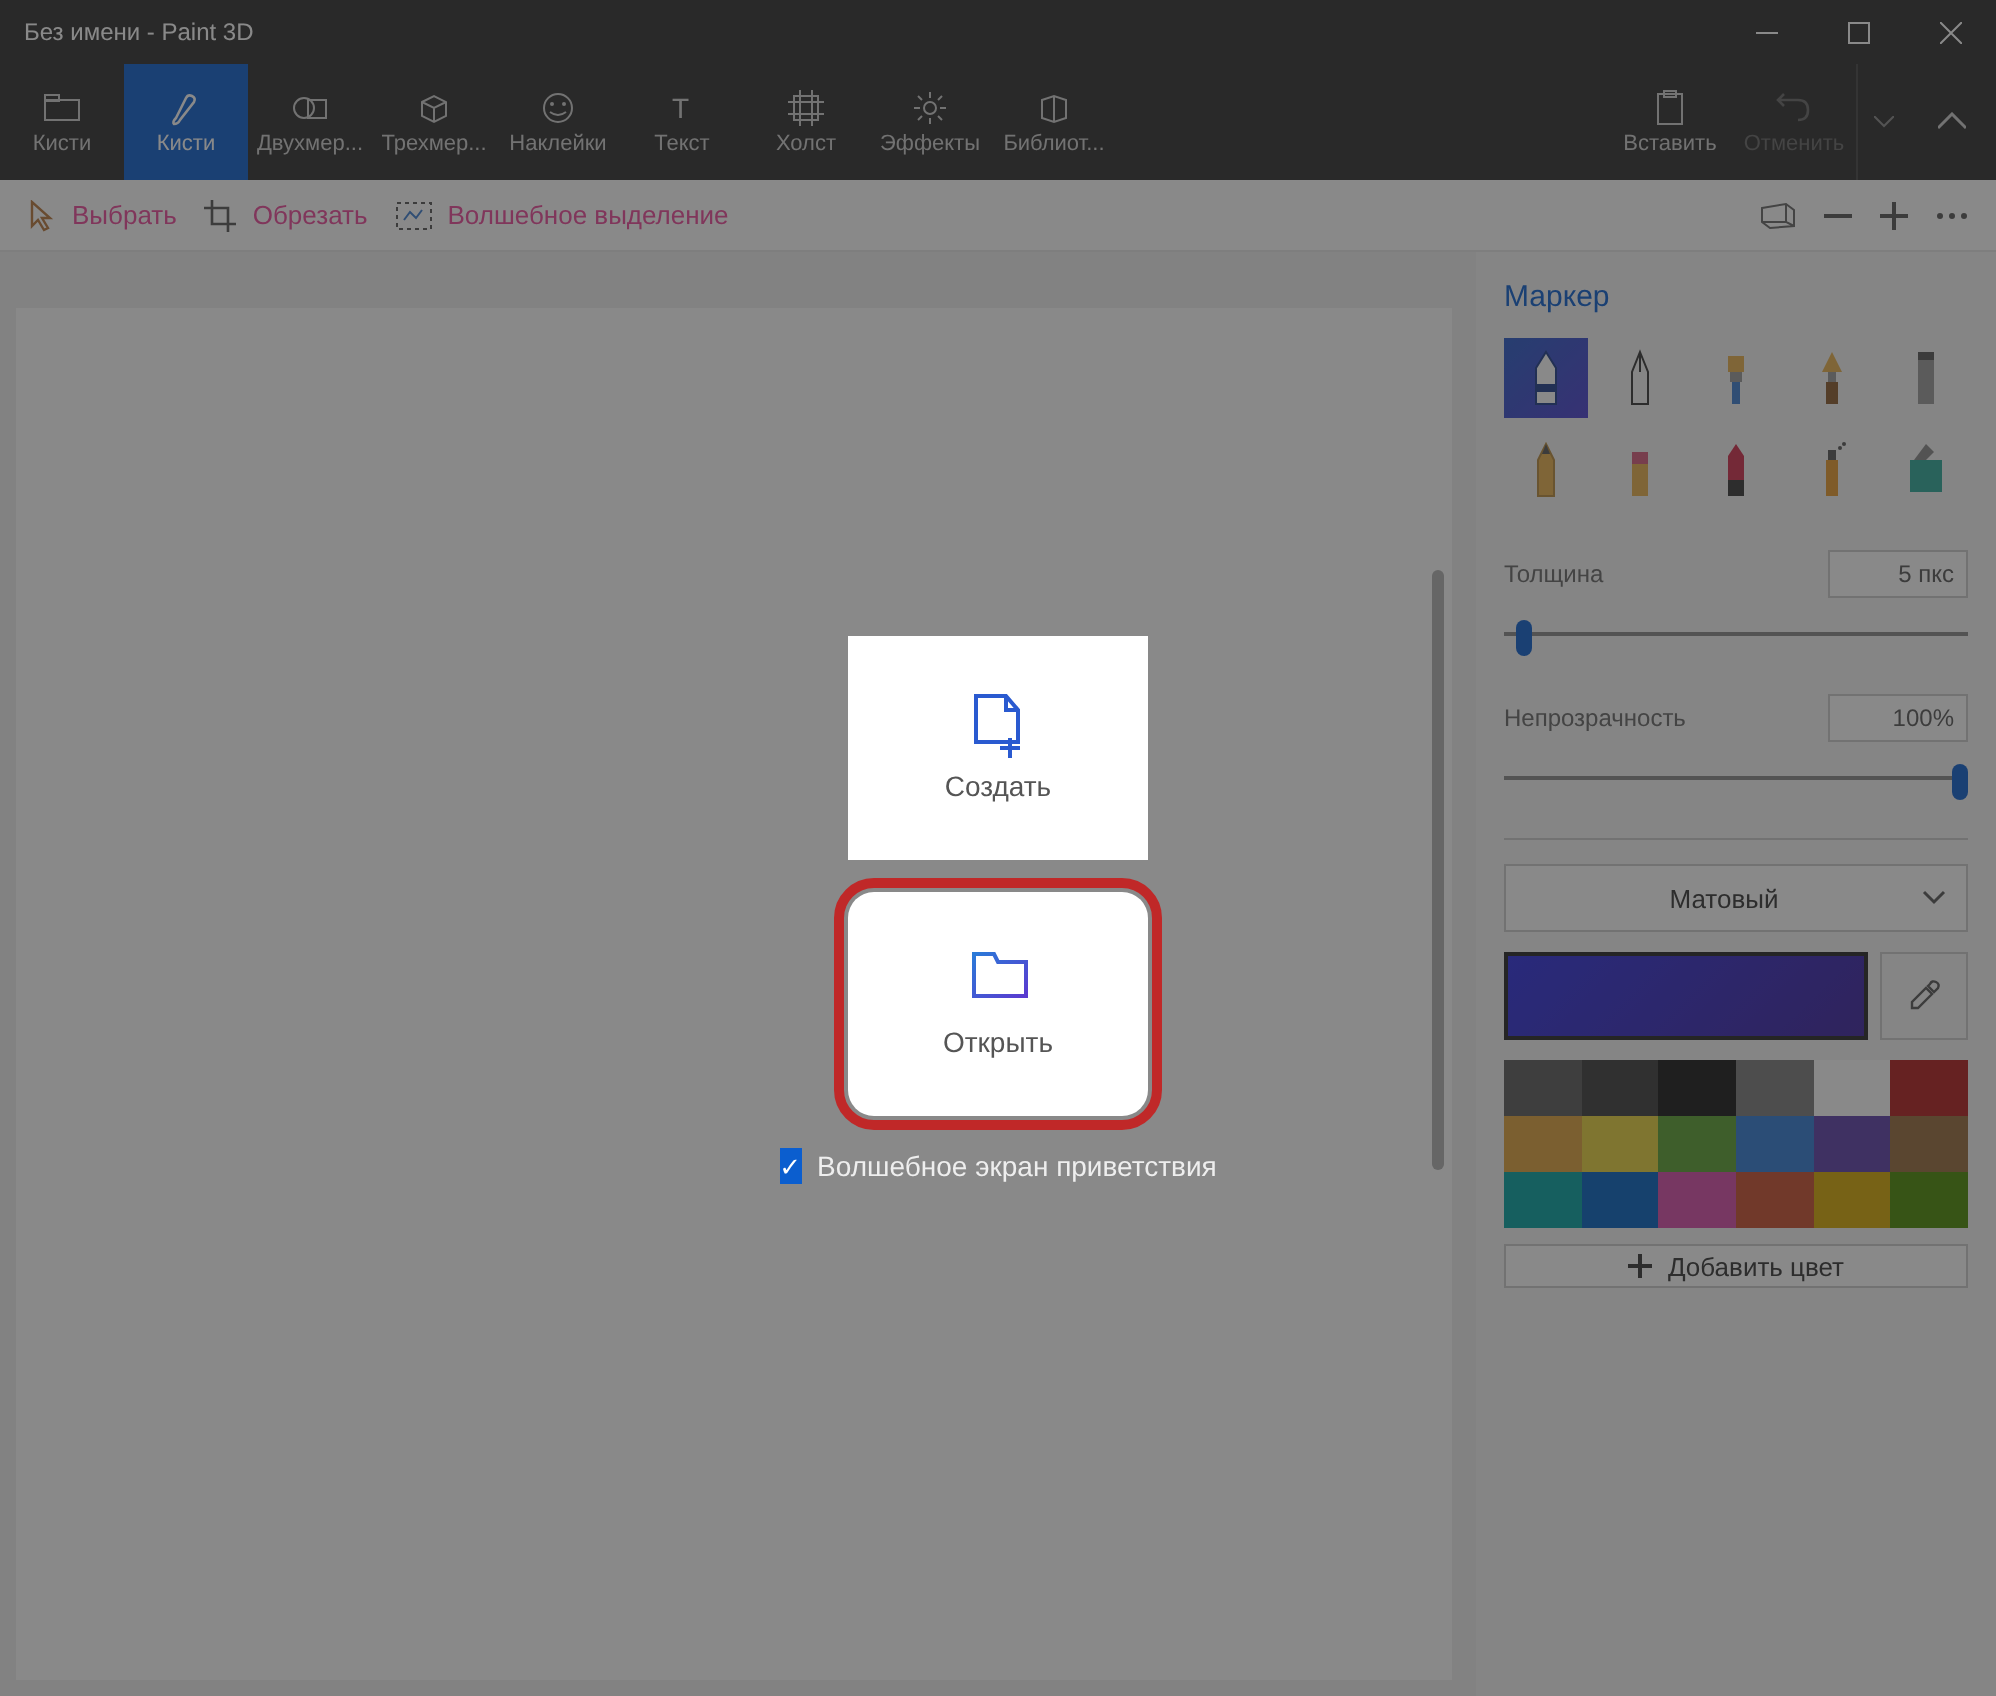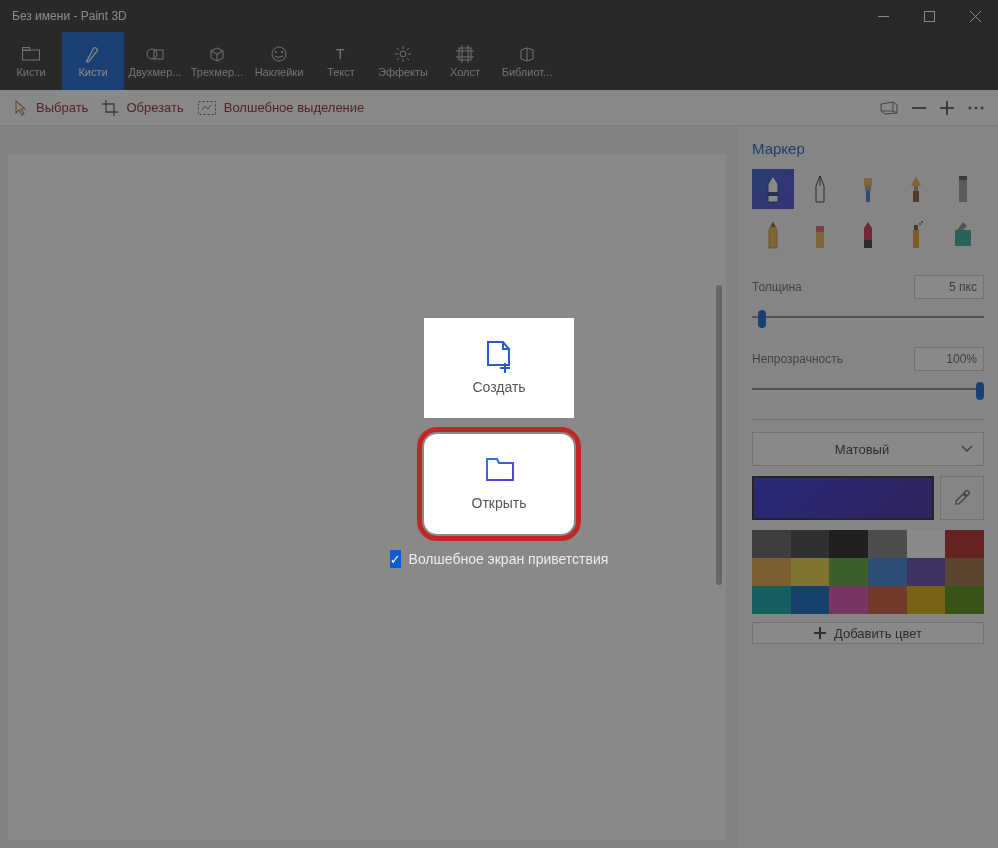--- a/index.html
+++ b/index.html
@@ -10,21 +10,21 @@
 .titlebar .spacer { flex:1; }
 .winbtn { width:46px; height:32px; display:flex; align-items:center; justify-content:center; color:#fff; font-size:13px; }
 .toolbar { height:58px; background:#2b2b2b; display:flex; align-items:stretch; color:#ccc; font-size:11px; position:relative; z-index:10; }
 .tb-item { width:62px; display:flex; flex-direction:column; align-items:center; justify-content:center; gap:2px; cursor:pointer; }
 .tb-item.active { background:#0b5ecf; color:#fff; }
 .tb-icon { width:20px; height:20px; display:flex; align-items:center; justify-content:center; }
 .tb-label { white-space:nowrap; overflow:hidden; text-overflow:ellipsis; max-width:58px; }
 .tb-spacer { flex:1; }
 .tb-right { display:flex; }
 .dd { width:26px; display:flex; align-items:center; justify-content:center; border-left:1px solid #444; }
-.subtool { height:36px; display:flex; align-items:center; gap:14px; padding:0 14px; color:#7f1d1d; font-size:13px; border-bottom:1px solid #e6e6e6; position:relative; z-index:10; background:#fff; }
+.subtool { height:36px; display:flex; align-items:center; gap:14px; padding:0 14px; color:#ec4899; font-size:13px; border-bottom:1px solid #e6e6e6; position:relative; z-index:10; background:#fff; }
 .subtool .item { display:flex; align-items:center; gap:8px; cursor:pointer; }
 .subtool .sep { flex:1; }
 .content { position:absolute; top:126px; bottom:0; left:0; right:0; display:flex; }
 .canvas-area { flex:1; position:relative; background:#f0f0f0; }
 .canvas { position:absolute; left:8px; right:12px; top:28px; bottom:8px; background:#fff; }
 .sidebar { width:260px; background:#f6f6f6; padding:14px; font-size:13px; color:#333; overflow:hidden; position:relative; z-index:10; }
 .sb-title { color:#0b5ecf; font-size:15px; margin-bottom:12px; font-weight:400; }
 .brush-grid { display:grid; grid-template-columns:repeat(5,1fr); gap:6px; margin-bottom:20px; }
 .brush { height:40px; display:flex; align-items:center; justify-content:center; cursor:pointer; }
 .brush.sel { background:linear-gradient(135deg,#2659c7,#4a3dd0); }
@@ -37,21 +37,21 @@
 .select { display:flex; align-items:center; justify-content:flex-start; height:34px; border:1px solid #ccc; padding:0 10px; background:#fff; cursor:pointer; margin-bottom:10px; }
 .swatch-row { display:flex; height:44px; gap:6px; margin-bottom:10px; }
 .swatch-big { flex:1; background:linear-gradient(135deg,#2b2de0,#3a1f9c); border:2px solid #222; }
 .picker { width:44px; display:flex; align-items:center; justify-content:center; background:#f6f6f6; border:1px solid #ccc; }
 .palette { display:grid; grid-template-columns:repeat(6,1fr); grid-auto-rows:28px; gap:0; margin-bottom:8px; }
 .pc { width:100%; height:100%; }
 .add-color { height:22px; display:flex; align-items:center; justify-content:center; gap:8px; border:1px solid #ccc; background:#fff; cursor:pointer; font-size:13px; color:#333; }
 
 
 .welcome { position:absolute; left:50%; top:318px; transform:translateX(-50%); width:180px; z-index:100; text-align:center; color:#eee; font-size:14px; }
-.w-btn { width:150px; height:100px; background:#fff; display:flex; flex-direction:column; align-items:center; justify-content:center; color:#555; margin:0 auto 16px; cursor:pointer; }
+.w-btn { width:150px; height:112px; background:#fff; display:flex; flex-direction:column; align-items:center; justify-content:center; color:#555; margin:0 auto 16px; cursor:pointer; }
 .w-btn.highlight { outline:5px solid #c02828; outline-offset:2px; border-radius:13px; }
 .w-btn .wi { width:28px; height:28px; margin-bottom:10px; }
 .w-chk { display:flex; align-items:center; gap:8px; justify-content:center; white-space:nowrap; margin-top:6px; }
 .chkbox { width:18px; height:18px; background:#0b5ecf; display:flex; align-items:center; justify-content:center; color:#fff; font-size:13px; }
 .scrollbar { position:absolute; right:276px; top:285px; width:6px; height:300px; background:#666; border-radius:3px; z-index:100; }
 
 svg { display:block; }
 </style>
 </head>
 <body>
@@ -124,20 +124,32 @@
         </div>
       <div class="tb-label">Наклейки</div>
     </div>
     <div class="tb-item">
       <div class="tb-icon">
           <svg width="16" height="16">
             <text x="3" y="13" font-size="14" fill="#ccc" font-family="serif">T</text>
           </svg>
         </div>
       <div class="tb-label">Текст</div>
+    </div>
+    <div class="tb-item">
+      <div class="tb-icon">
+          <svg width="18" height="18">
+            <rect x="3" y="3" width="12" height="12" fill="none" stroke="#ccc"></rect>
+            <line x1="0" y1="6" x2="18" y2="6" stroke="#ccc"></line>
+            <line x1="0" y1="12" x2="18" y2="12" stroke="#ccc"></line>
+            <line x1="6" y1="0" x2="6" y2="18" stroke="#ccc"></line>
+            <line x1="12" y1="0" x2="12" y2="18" stroke="#ccc"></line>
+          </svg>
+        </div>
+      <div class="tb-label">Холст</div>
     </div>
     <div class="tb-item">
       <div class="tb-icon">
           <svg width="18" height="18">
             <circle cx="9" cy="9" r="3" fill="none" stroke="#ccc"></circle>
             <g stroke="#ccc">
               <line x1="9" y1="1" x2="9" y2="4"></line>
               <line x1="9" y1="14" x2="9" y2="17"></line>
               <line x1="1" y1="9" x2="4" y2="9"></line>
               <line x1="14" y1="9" x2="17" y2="9"></line>
@@ -146,39 +158,56 @@
               <line x1="15" y1="3" x2="13" y2="5"></line>
               <line x1="5" y1="13" x2="3" y2="15"></line>
             </g>
           </svg>
         </div>
       <div class="tb-label">Эффекты</div>
     </div>
     <div class="tb-item">
       <div class="tb-icon">
           <svg width="18" height="18">
-            <rect x="3" y="3" width="12" height="12" fill="none" stroke="#ccc"></rect>
-            <line x1="0" y1="6" x2="18" y2="6" stroke="#ccc"></line>
-            <line x1="0" y1="12" x2="18" y2="12" stroke="#ccc"></line>
-            <line x1="6" y1="0" x2="6" y2="18" stroke="#ccc"></line>
-            <line x1="12" y1="0" x2="12" y2="18" stroke="#ccc"></line>
-          </svg>
-        </div>
-      <div class="tb-label">Холст</div>
-    </div>
-    <div class="tb-item">
-      <div class="tb-icon">
-          <svg width="18" height="18">
             <path d="M3 5 L9 3 L15 5 L15 14 L9 16 L3 14 Z" fill="none" stroke="#ccc"></path>
             <line x1="9" y1="3" x2="9" y2="16" stroke="#ccc"></line>
           </svg>
         </div>
       <div class="tb-label">Библиот...</div>
     </div>
     <div class="tb-spacer"></div>
+    <div class="tb-right">
+      <div class="tb-item">
+        <div class="tb-icon">
+            <svg width="16" height="18">
+              <rect x="2" y="2" width="12" height="15" fill="none" stroke="#ccc"></rect>
+              <rect x="5" y="0.5" width="6" height="3" fill="none" stroke="#ccc"></rect>
+            </svg>
+          </div>
+        <div class="tb-label">Вставить</div>
+      </div>
+      <div class="tb-item" style="color:#666">
+        <div class="tb-icon">
+            <svg width="18" height="16">
+              <path d="M4 7 L1 4 L4 1 M1 4 L11 4 Q16 4 16 9 Q16 14 11 14" fill="none" stroke="#666" stroke-width="1.3"></path>
+            </svg>
+          </div>
+        <div class="tb-label">Отменить</div>
+      </div>
+      <div class="dd">
+          <svg width="10" height="6">
+            <path d="M0 0 L5 5 L10 0" fill="none" stroke="#888"></path>
+          </svg>
+        </div>
+      <div class="tb-item" style="width:44px">
+        <svg width="14" height="10">
+            <path d="M0 8 L7 1 L14 8" fill="none" stroke="#ccc" stroke-width="1.5"></path>
+          </svg>
+      </div>
+    </div>
   </div>
 
   <div class="subtool">
     <div class="item">
       <svg width="14" height="16">
           <path d="M2 1 L2 13 L5 10 L8 15 L10 14 L7 9 L11 9 Z" fill="none" stroke="#b8763a" stroke-width="1.2"></path>
         </svg>
       <span>Выбрать</span>
     </div>
     <div class="item">

